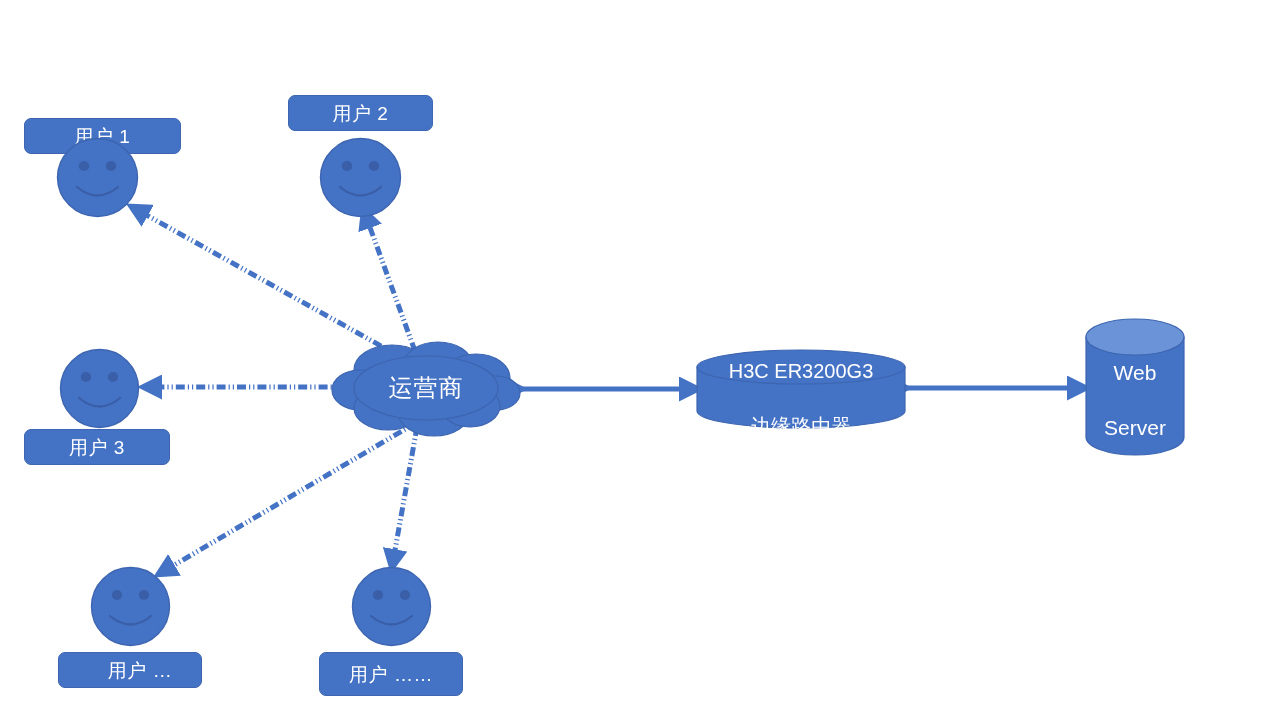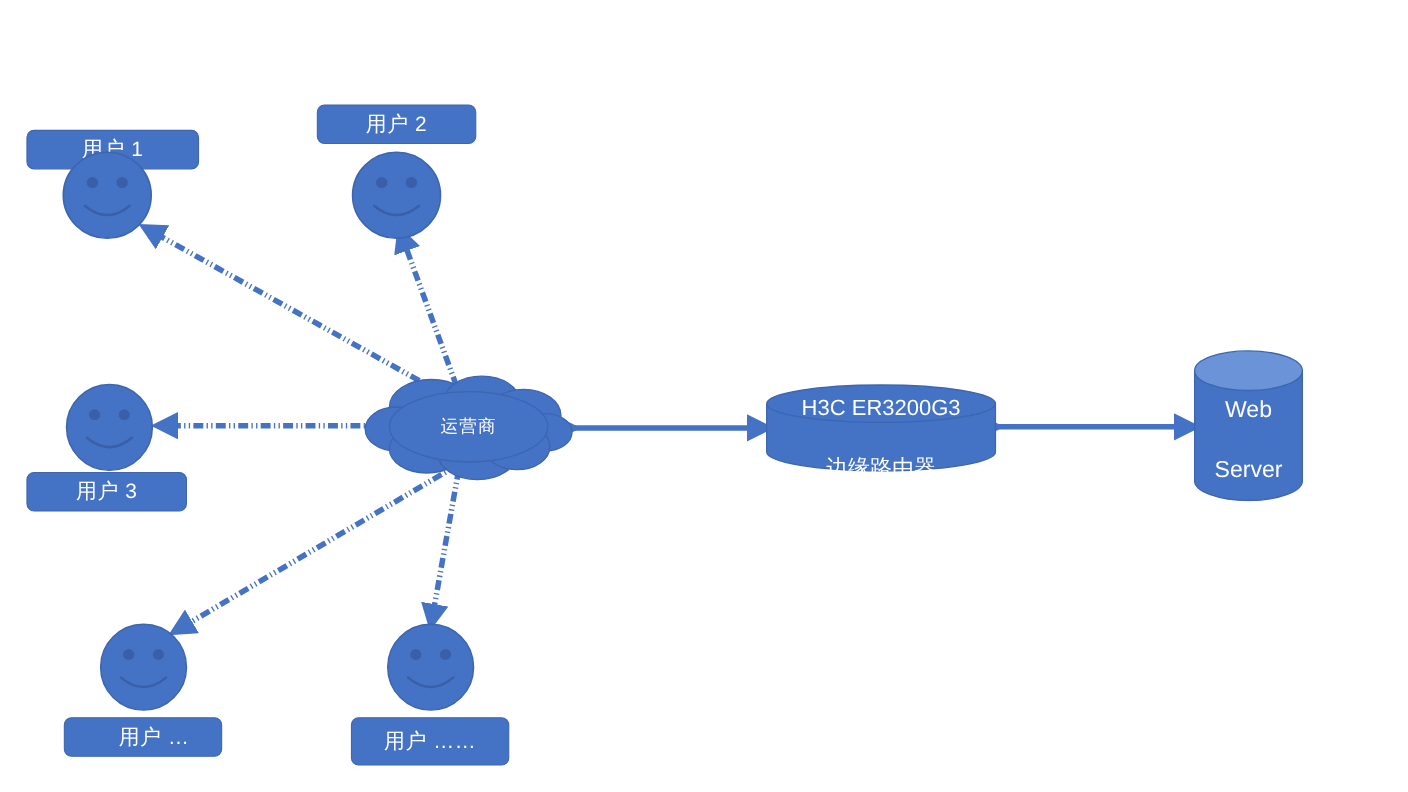--- a/index.html
+++ b/index.html
@@ -51,21 +51,21 @@
   .cloud { position: absolute; }
   .cloud svg { display: block; }
   .cloud-label {
     position: absolute;
     left: 0; top: 0;
     width: 100%; height: 100%;
     display: flex;
     align-items: center;
     justify-content: center;
     color: #ffffff;
-    font-size: 16px;
+    font-size: 24px;
     letter-spacing: 1px;
     white-space: nowrap;
   }
   
   .cyl { position: absolute; }
   .cyl svg { display: block; }
   .cyl-label {
     position: absolute;
     left: 0; top: 0;
     width: 100%; height: 100%;

